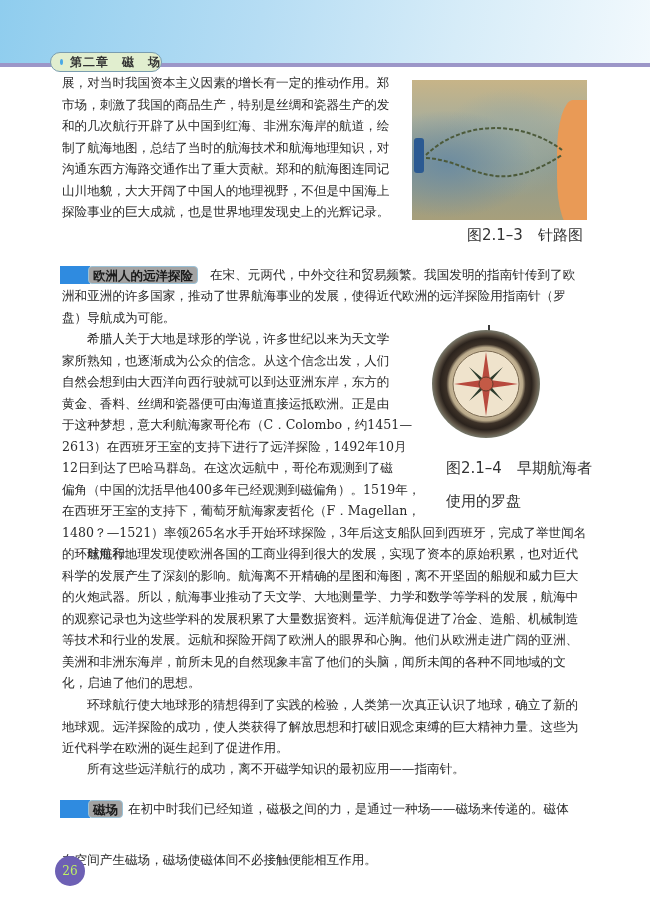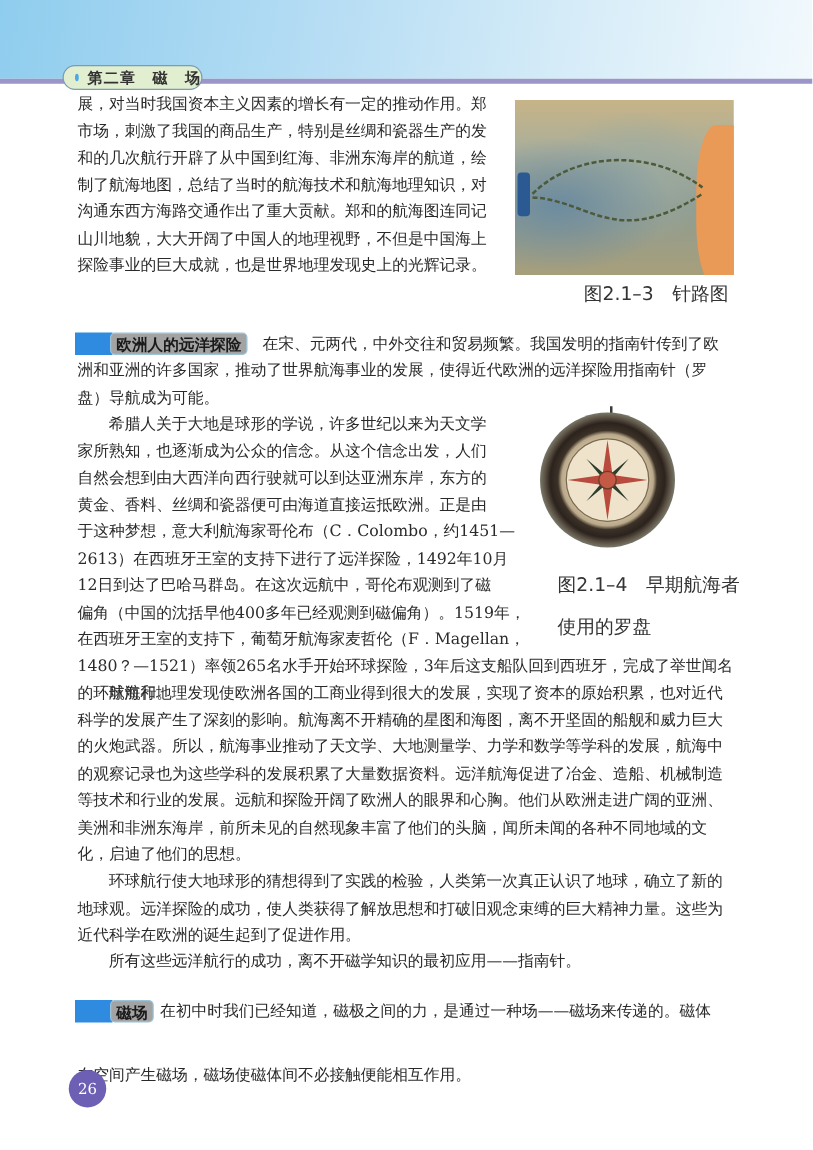--- a/index.html
+++ b/index.html
@@ -63,21 +63,21 @@
     position: absolute; display: flex; align-items: center; height: 18px;
   }
   .section-bar { width: 30px; height: 18px; background: #2f8be0; }
   .section-name {
     background: #a3a3a3; border: 1px solid #9ac2d8; border-radius: 4px; margin-left: -2px;
     font-family: "DejaVu Sans", sans-serif; font-weight: bold; font-size: 12.5px; color: #1a1a1a;
     height: 18px; line-height: 17px; padding: 0 4px; box-sizing: border-box; white-space: nowrap;
   }
   .page-num {
     position: absolute; left: 55px; top: 856px; width: 30px; height: 30px; border-radius: 50%;
-    background: #6d60b4; color: #ffffff; font-size: 12px; text-align: center; line-height: 30px;
+    background: #6d60b4; color: #bef264; font-size: 12px; text-align: center; line-height: 30px;
   }
 </style>
 </head>
 <body>
 
 <div class="header"></div>
 <div class="header-rule"></div>
 <div class="chapter-pill">
   <span class="chapter-dot"></span>
   <span class="chapter-text">第二章　磁　场</span>

